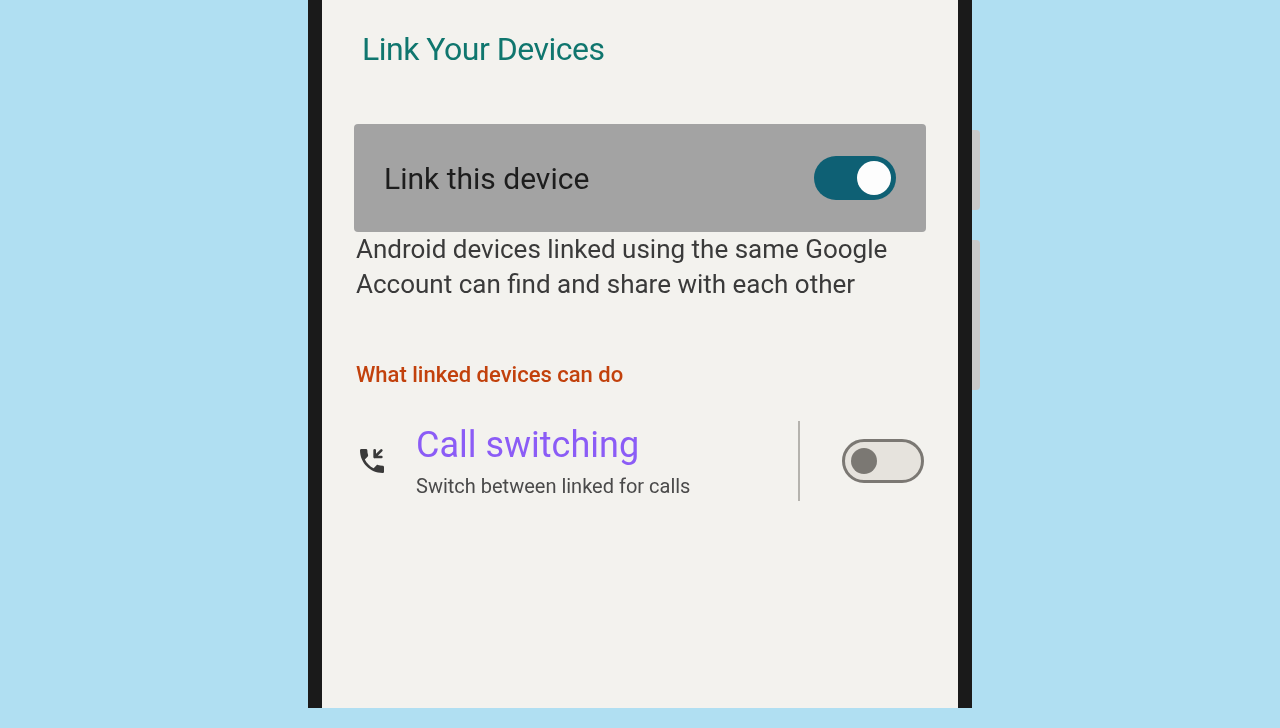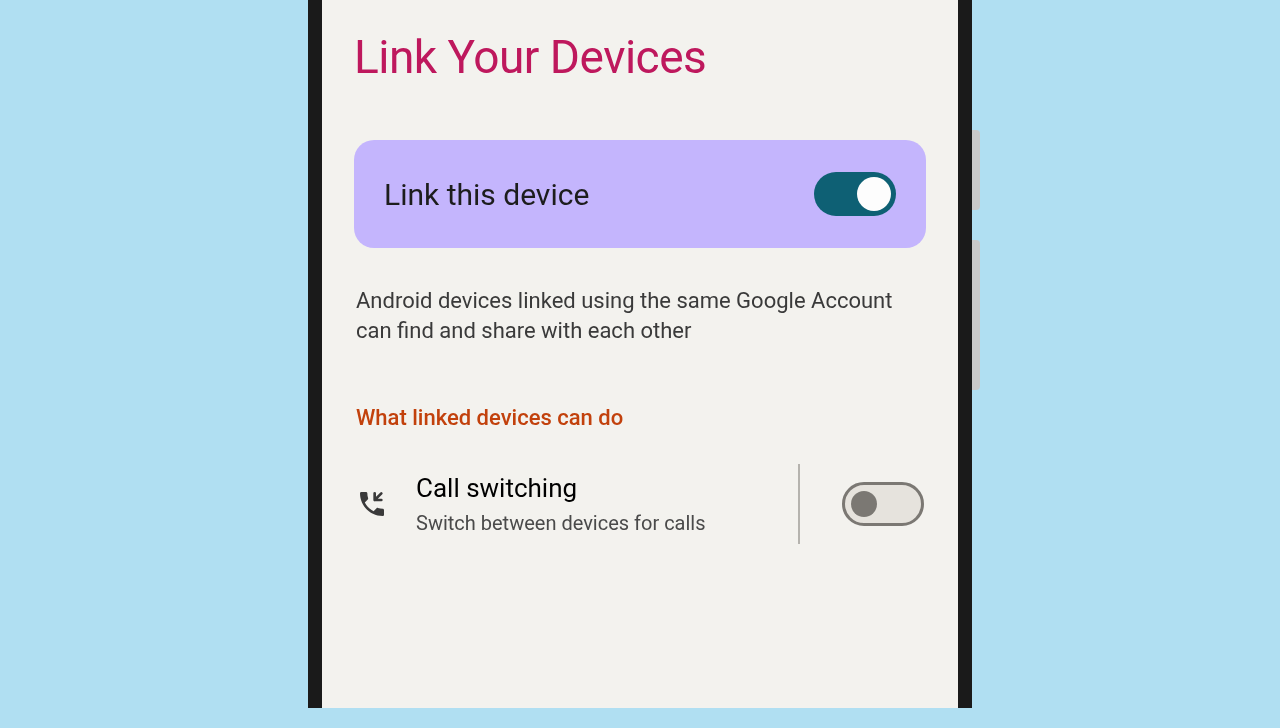--- a/index.html
+++ b/index.html
@@ -41,35 +41,34 @@
     .btn-top { height: 80px; }
     .btn-mid { height: 150px; }
     .phone-screen {
       width: 100%;
       height: 100%;
       background: #f3f2ee;
       padding: 50px 32px 0 32px;
       overflow: hidden;
     }
     .page-title {
-      font-size: 46px;
+      font-size: 32px;
       font-weight: 400;
-      color: #be185d;
+      color: #0f766e;
       letter-spacing: -0.5px;
       margin-bottom: 56px;
-      margin-left: 0;
+      margin-left: 8px;
     }
     .primary-card {
-      background: #c4b5fd;
-      border-radius: 20px;
+      background: #a3a3a3;
+      border-radius: 4px;
       padding: 32px 30px;
       display: flex;
       align-items: center;
       justify-content: space-between;
-      margin-bottom: 38px;
     }
     .primary-card-label {
       font-size: 30px;
       font-weight: 400;
       color: #1d1d1d;
     }
     .toggle {
       width: 82px;
       height: 44px;
       border-radius: 22px;
@@ -95,21 +94,21 @@
     .toggle-off .toggle-thumb {
       width: 26px;
       height: 26px;
       background: #7b7873;
       border-radius: 50%;
       position: absolute;
       left: 6px;
       top: 6px;
     }
     .description {
-      font-size: 22px;
+      font-size: 26px;
       color: #3a3a3a;
       line-height: 1.35;
       margin-bottom: 60px;
       padding: 0 2px;
     }
     .section-header {
       font-size: 22px;
       font-weight: 500;
       color: #c2410c;
       margin-bottom: 24px;
@@ -125,22 +124,22 @@
     .feature-icon {
       flex-shrink: 0;
       width: 32px;
       height: 32px;
       color: #3a3a3a;
     }
     .feature-text {
       flex: 1;
     }
     .feature-title {
-      font-size: 26px;
-      color: #000000;
+      font-size: 36px;
+      color: #8b5cf6;
       margin-bottom: 8px;
     }
     .feature-subtitle {
       font-size: 20px;
       color: #4a4a4a;
     }
     .feature-divider {
       width: 2px;
       height: 80px;
       background: #b5b3ae;
@@ -172,21 +171,21 @@
 
     <div class="feature-row">
       <div class="feature-icon">
         <svg viewBox="0 0 24 24" fill="currentColor">
           <path d="M6.62 10.79c1.44 2.83 3.76 5.14 6.59 6.59l2.2-2.2c.27-.27.67-.36 1.02-.24 1.12.37 2.33.57 3.57.57.55 0 1 .45 1 1V20c0 .55-.45 1-1 1-9.39 0-17-7.61-17-17 0-.55.45-1 1-1h3.5c.55 0 1 .45 1 1 0 1.25.2 2.45.57 3.57.11.35.03.74-.25 1.02l-2.2 2.2z"></path>
           <path d="M19 4 L14 9 M14 4 L14 9 L19 9" stroke="currentColor" stroke-width="2" fill="none" stroke-linecap="round" stroke-linejoin="round"></path>
         </svg>
       </div>
       <div class="feature-text">
         <div class="feature-title">Call switching</div>
-        <div class="feature-subtitle">Switch between devices for calls</div>
+        <div class="feature-subtitle">Switch between linked for calls</div>
       </div>
       <div class="feature-divider"></div>
       <div class="toggle toggle-off">
         <div class="toggle-thumb"></div>
       </div>
     </div>
 
 
   </div>
 </div>

